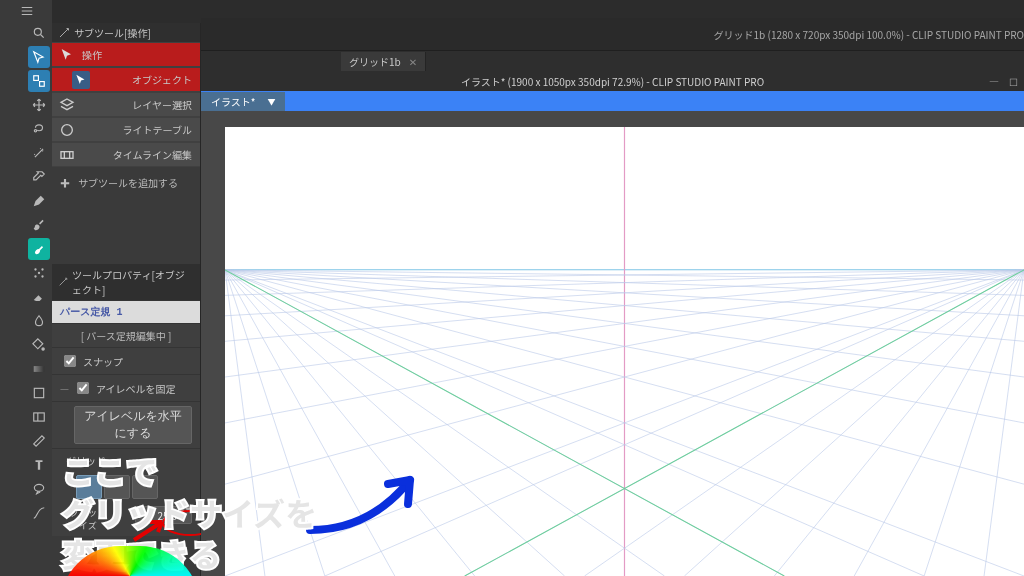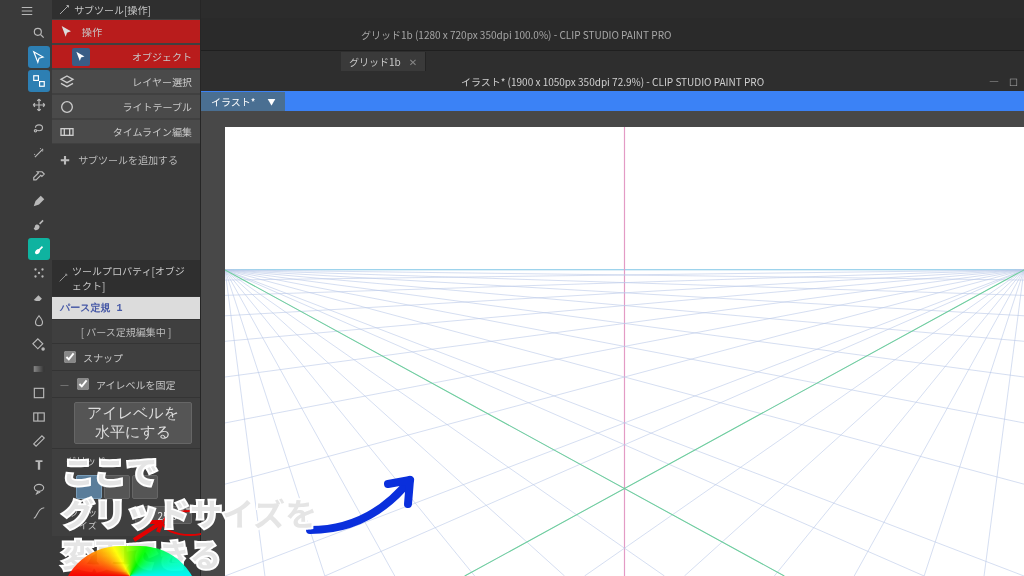--- a/index.html
+++ b/index.html
@@ -5,45 +5,45 @@
   html, body { margin:0; padding:0; width:1024px; height:576px; background:#2c2c2c; font-family:"Hiragino Kaku Gothic ProN","Noto Sans JP",sans-serif; color:#c8c8c8; overflow:hidden; font-size:11px; }
   .app { display:flex; width:100%; height:100%; }
   
   .toolcol { width:52px; background:#3a3a3a; display:flex; flex-direction:column; align-items:center; gap:2px; padding-top:2px; }
   .toolcol .tool { width:22px; height:22px; border-radius:3px; display:flex; align-items:center; justify-content:center; color:#b8b8b8; margin-left:26px;}
   .toolcol .tool.small{ width:18px;height:18px;margin-left:2px;}
   .toolcol .tool.sel { background:#2d7fb3; color:#fff; }
   .toolcol .tool.teal { background:#0fb3a0; color:#fff; }
   .toolcol svg { width:14px; height:14px; }
   
-  .subpanel { width:148px; background:#404040; display:flex; flex-direction:column; border-right:1px solid #262626; }
+  .subpanel { width:148px; background:#404040; display:flex; flex-direction:column; border-right:1px solid #262626;margin-top:23px; }
   .sp-head { display:flex; align-items:center; gap:4px; background:#2f2f2f; padding:2px 6px; font-size:10px; }
   .st-item { background:#4a4a4a; margin:1px 0; padding:4px 8px 4px 30px; font-size:10px; position:relative; }
   .st-item.sel { background:#b91c1c; }
   .st-item .ico { position:absolute; left:6px; top:3px; width:18px;height:18px; display:flex;align-items:center;justify-content:center;}
   .st-item.indent { }
   .st-item.indent .ico{ background:#395d86;color:#fff;border-radius:2px;left:20px; }
   .add-tool { padding:8px 0 8px 26px; font-size:10px; background:#3a3a3a; color:#bcbcbc; position:relative;}
   .add-tool .plus{ position:absolute; left:8px; top:8px; }
   .flex-spacer { flex:1; background:#3a3a3a; }
   .prop-head { background:#2f2f2f; padding:3px 6px; font-size:10px; display:flex; align-items:center; gap:4px;}
   .prop-row { padding:4px 8px; font-size:10px; background:#3f3f3f; border-top:1px solid #343434; display:flex; align-items:center; gap:4px;}
   .prop-row input[type=checkbox]{ accent-color:#888; width:12px;height:12px;}
-  .btn-sm { background:#555; border:1px solid #666; border-radius:2px; padding:1px 6px; font-size:15px; color:#ddd;}
+  .btn-sm { background:#555; border:1px solid #666; border-radius:2px; padding:1px 6px; font-size:12px; color:#ddd;}
   .gridbtns { display:flex; gap:2px; padding:3px 8px 3px 24px; background:#3f3f3f; }
   .gridbtn { width:24px; height:22px; background:#555; border:1px solid #666; border-radius:2px; }
   .gridbtn.on{ background:#5a7d9a; border-color:#7a9db8;}
   .gridsize { display:flex; align-items:flex-start; gap:20px; padding:4px 8px 4px 18px; background:#3f3f3f;}
   .spinner { width:52px; height:16px; background:#555; border:1px solid #666; border-radius:2px; color:#eaeaea; font-size:10px; display:flex; align-items:center; justify-content:flex-end; padding:0 14px 0 4px; position:relative;}
   .spinner .arrows{ position:absolute; right:2px; top:0; height:100%; width:10px; display:flex; flex-direction:column; color:#aaa; font-size:6px; line-height:1;}
   .annot-circle { position:absolute; width:52px; height:22px; border:2px solid #e30000; border-radius:50%/50%; pointer-events:none; }
   
   .main { flex:1; position:relative; display:flex; flex-direction:column; background:#2c2c2c; }
   .upper-tabbar { height:32px; background:#2a2a2a; border-bottom:1px solid #1f1f1f; margin-top:18px; display:flex; align-items:center; color:#a6a6a6; font-size:10px; padding-left:160px; }
-  .upper-tabbar .title { flex:1; text-align:left; }
+  .upper-tabbar .title { flex:1; text-align:right; }
   .tabstrip { display:flex; align-items:center; background:#2e2e2e; height:20px; padding-left:140px; }
   .canvastab { display:flex; align-items:center; gap:8px; padding:2px 8px; background:#3a3a3a; font-size:10px; border-right:1px solid #242424;}
   .canvastab .close{ color:#888; cursor:pointer;}
   .titlebar2 { height:20px; background:#2e2e2e; color:#cfcfcf; font-size:10px; display:flex; align-items:center; justify-content:center; position:relative; }
   .titlebar2 .winbtns{ position:absolute; right:6px; display:flex; gap:10px; color:#aaa;}
   .tabstrip2 { display:flex; align-items:center; background:#3b82f6; height:20px; }
   .canvastab2 { display:flex; align-items:center; gap:12px; padding:2px 10px; background:#4a6f92; color:#fff; font-size:10px;}
   .canvas-wrap { flex:1; background:#484848; position:relative; overflow:hidden; }
   .canvas-pad { position:absolute; left:24px; top:16px; right:0; bottom:0; background:#fff; overflow:hidden; }
   .canvas-pad svg { width:100%; height:100%; display:block; }

